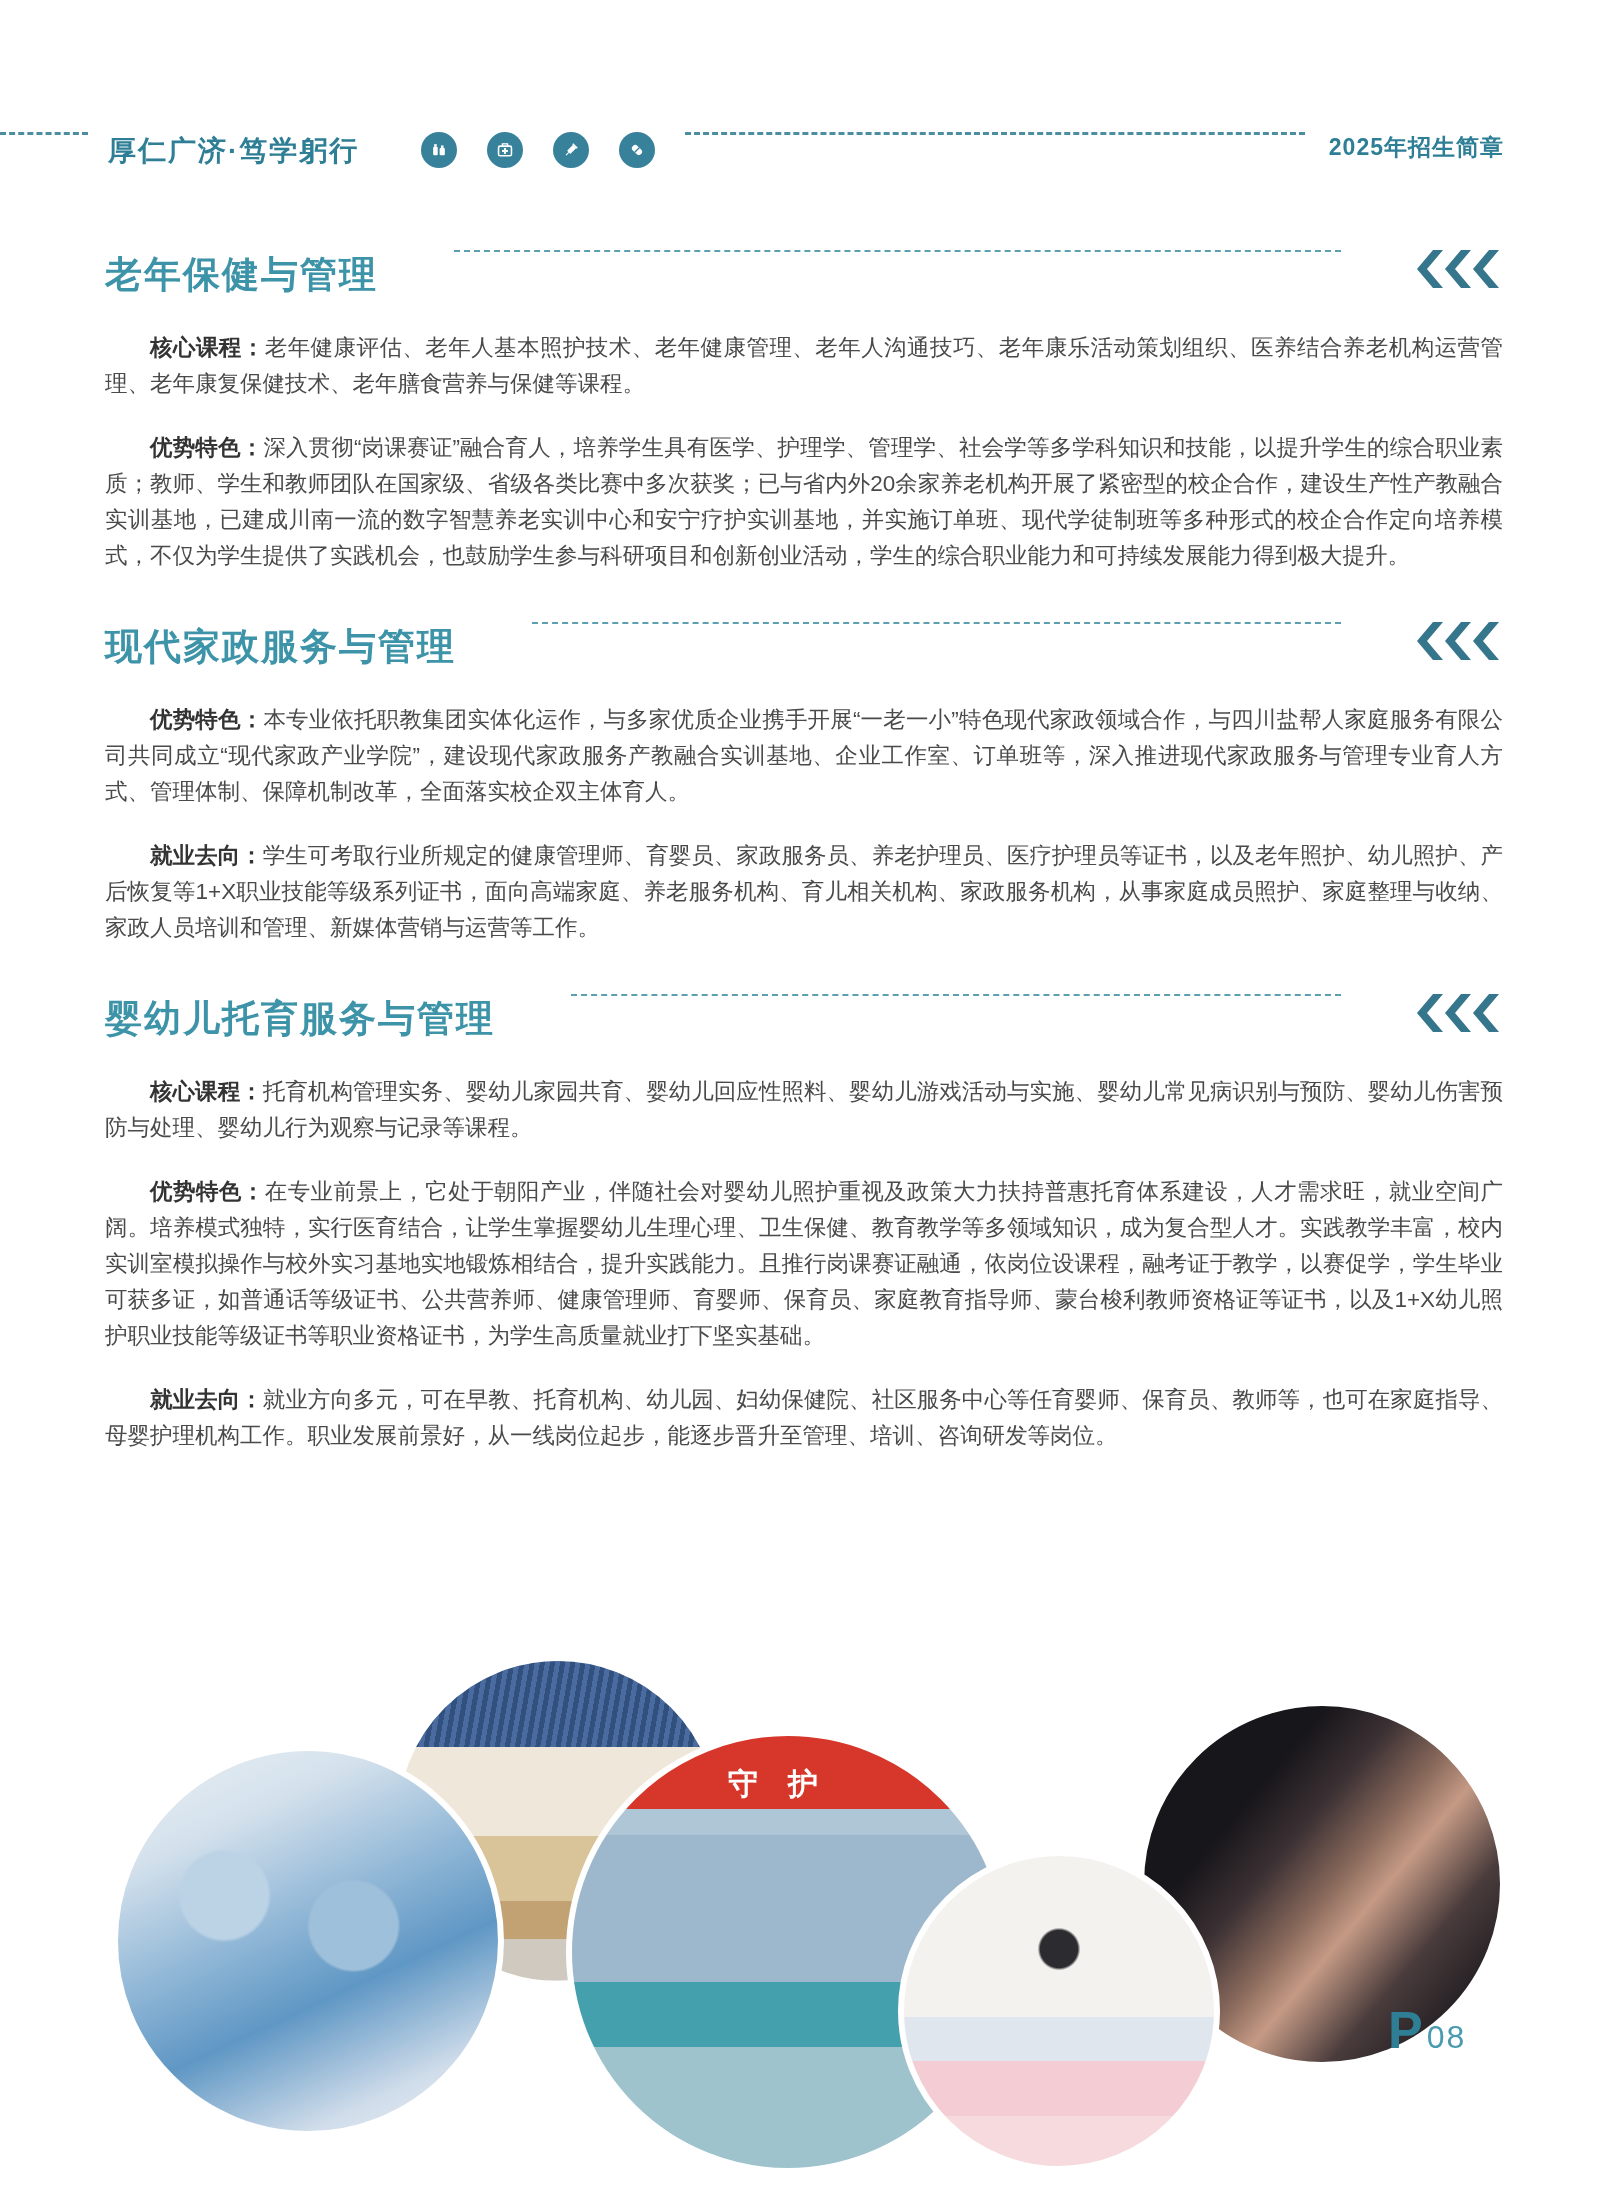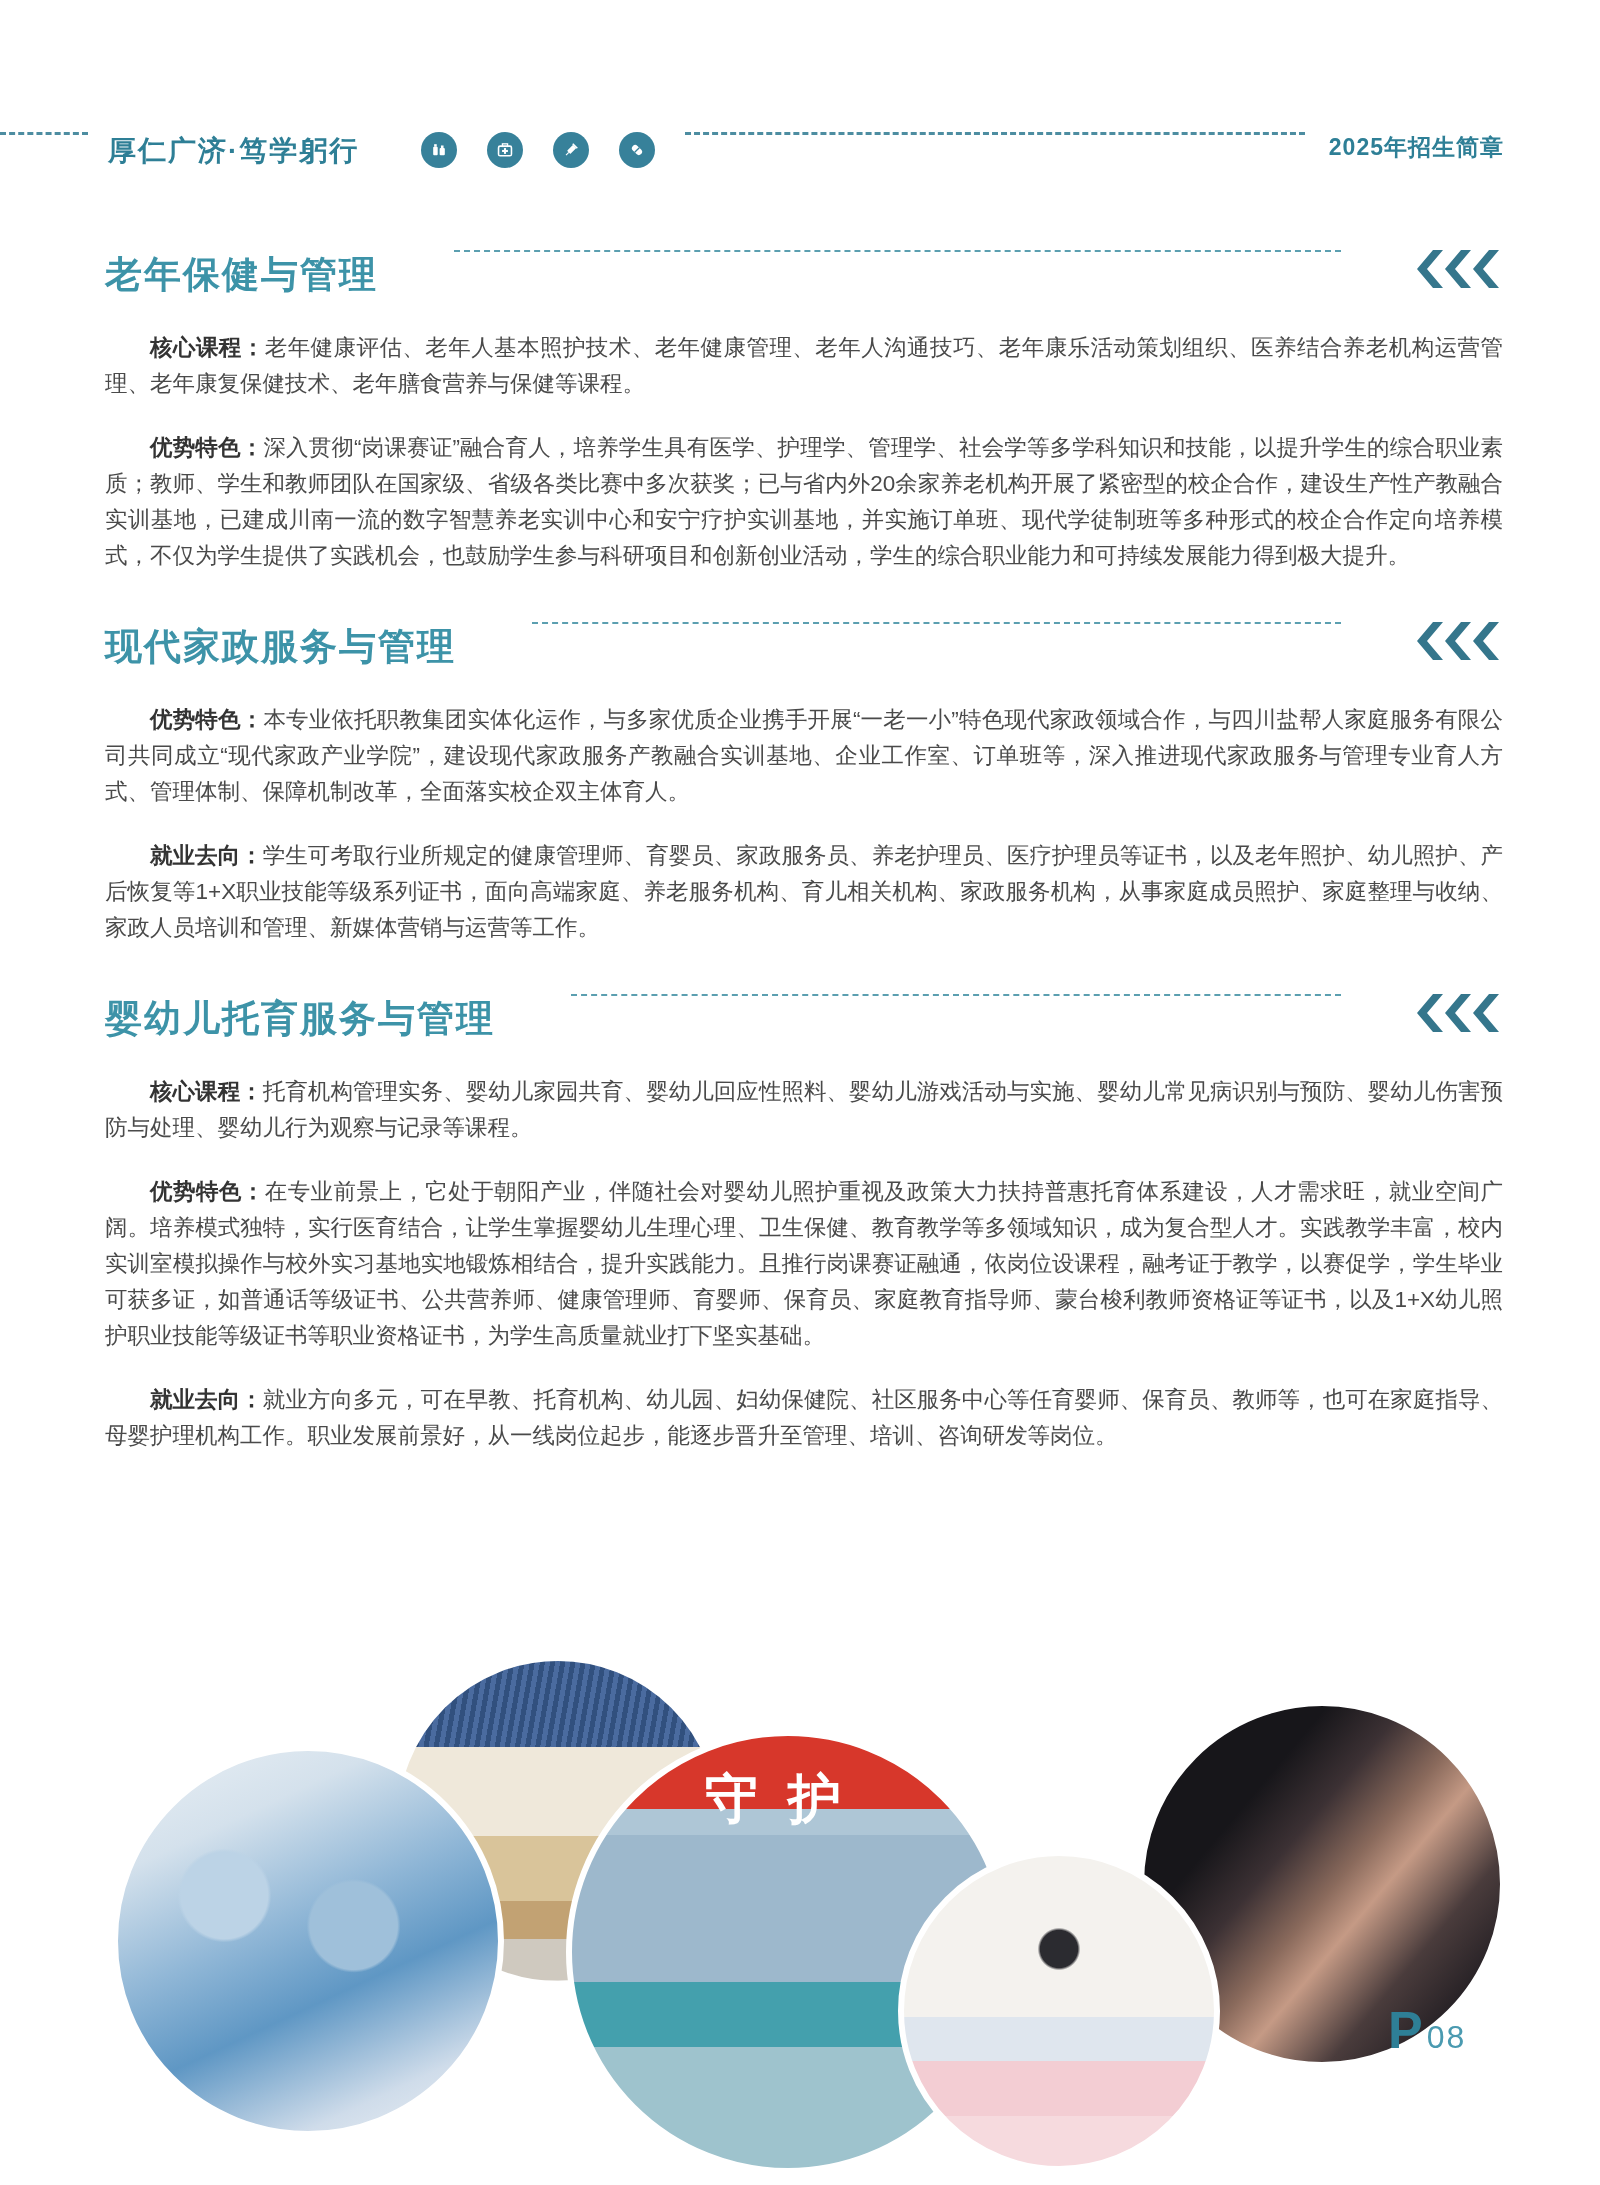--- a/index.html
+++ b/index.html
@@ -62,21 +62,21 @@
     background:
       repeating-linear-gradient(100deg,#31507e 0 5px,#4a6b9f 5px 10px) top/100% 27% no-repeat,
       linear-gradient(#efe8da 0 38%,#d9c49a 38% 66%,#c2a273 66% 82%,#cfc9bf 82%) bottom/100% 73% no-repeat;
   }
   .photo-3 { left:566px;  top:1730px; width:444px; height:444px; z-index:3;
     background:
       linear-gradient(#d7372b 0 17%,#aec6d6 17% 23%,#9db8cc 23% 57%,#44a0ad 57% 72%,#9ec3cd 72% 100%);
   }
   .photo-3 .banner-text {
     position:absolute; top:28px; left:0; width:100%; text-align:center;
-    color:#ffffff; font-weight:bold; font-size:53px; letter-spacing:30px;
+    color:#ffffff; font-weight:bold; font-size:30px; letter-spacing:30px;
   }
   .photo-4 { left:898px;  top:1850px; width:322px; height:322px; z-index:4;
     background:
       radial-gradient(circle at 50% 30%, #2b2b30 0 7%, rgba(0,0,0,0) 8%),
       linear-gradient(#f4f2ee 0 52%,#dfe6ee 52% 66%,#f3cdd3 66% 84%,#f6dade 84%);
   }
   .photo-5 { left:1138px; top:1700px; width:368px; height:368px; z-index:3;
     background:
       linear-gradient(130deg,#17161a 0 28%,#3c3134 40%,#8a6a5c 52%,#c59a85 60%,#4a3c3c 74%,#211d22 88%);
   }

